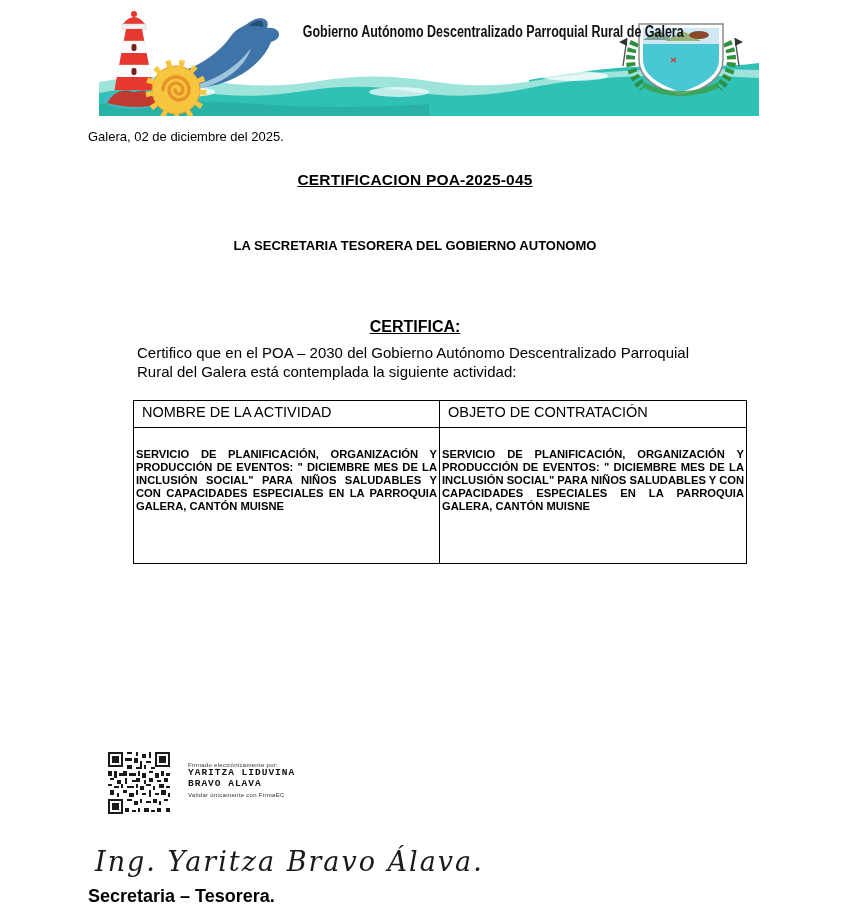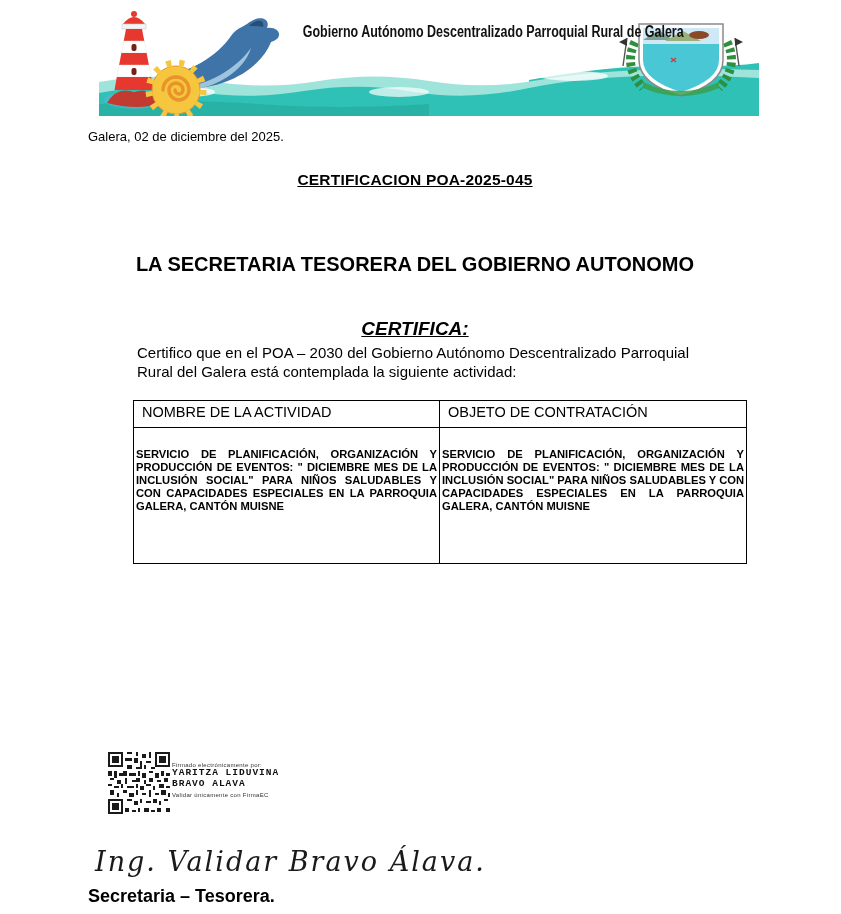--- a/index.html
+++ b/index.html
@@ -34,23 +34,23 @@
     letter-spacing:4px;
     z-index:3;
   }
   
   .date-line { position:absolute; left:88px; top:129px; font-size:13px; }
   .center-col { position:absolute; left:85px; width:660px; text-align:center; }
   .doc-title {
     top:171px; font-size:15.5px; font-weight:700; 
     text-decoration:underline; letter-spacing:0.2px;
   }
-  .heading { top:254px; font-size:20px; font-weight:700; line-height:20px; }
+  .heading { top:236px; font-size:13px; font-weight:700; line-height:20px; }
   .certifica {
-    top:318px; font-size:19px; font-weight:700; font-style:italic;
+    top:318px; font-size:16px; font-weight:700; 
     text-decoration:underline;
   }
   .paragraph { position:absolute; left:137px; top:343px; width:562px; font-size:15px; line-height:19px; }
   
   .poa-table {
     position:absolute; left:133px; top:400px; width:613px;
     border-collapse:collapse; table-layout:fixed;
   }
   .poa-table th, .poa-table td { border:1.5px solid #000; vertical-align:top;margin-left:23px; }
   .poa-table th {
@@ -59,21 +59,21 @@
   }
   .poa-table td {
     height:136px; padding:20px 2px 20px 2px;
     font-size:11.2px; font-weight:700; line-height:13px;
     text-align:justify; text-justify:inter-word;
   }
   .closing-line { position:absolute; left:137px; top:625px; font-size:15px; }
   
   .dsig { position:absolute; left:108px; top:752px; display:flex; }
   .qr { width:62px; height:62px; }
-  .dsig-text { margin-left:2px; padding-top:10px; width:150px; }
+  .dsig-text { margin-left:18px; padding-top:10px; width:150px; }
   .dsig-label { font-size:6px; color:#333; letter-spacing:0.3px; }
   .dsig-name {
     font-family:"Liberation Mono", monospace; font-weight:700;
     font-size:9.5px; line-height:10.5px; letter-spacing:1px; color:#111;
   }
   .dsig-note { font-size:6px; color:#333; margin-top:3px; letter-spacing:0.3px; }
   
   .sig-name {
     position:absolute; left:95px; top:846px;
     font-family:"DejaVu Serif", serif; font-style:italic;
@@ -264,16 +264,16 @@
       </g>
     </svg>
     <div class="dsig-text">
       <div class="dsig-label">Firmado electrónicamente por:</div>
       <div class="dsig-name">YARITZA LIDUVINA</div>
       <div class="dsig-name">BRAVO ALAVA</div>
       <div class="dsig-note">Validar únicamente con FirmaEC</div>
     </div>
   </div>
 
-  <div class="sig-name">Ing. Validar Bravo Álava.</div>
+  <div class="sig-name">Ing. Yaritza Bravo Álava.</div>
   <div class="sig-title">Secretaria – Tesorera.</div>
 
 </div>
 
 </body></html>

